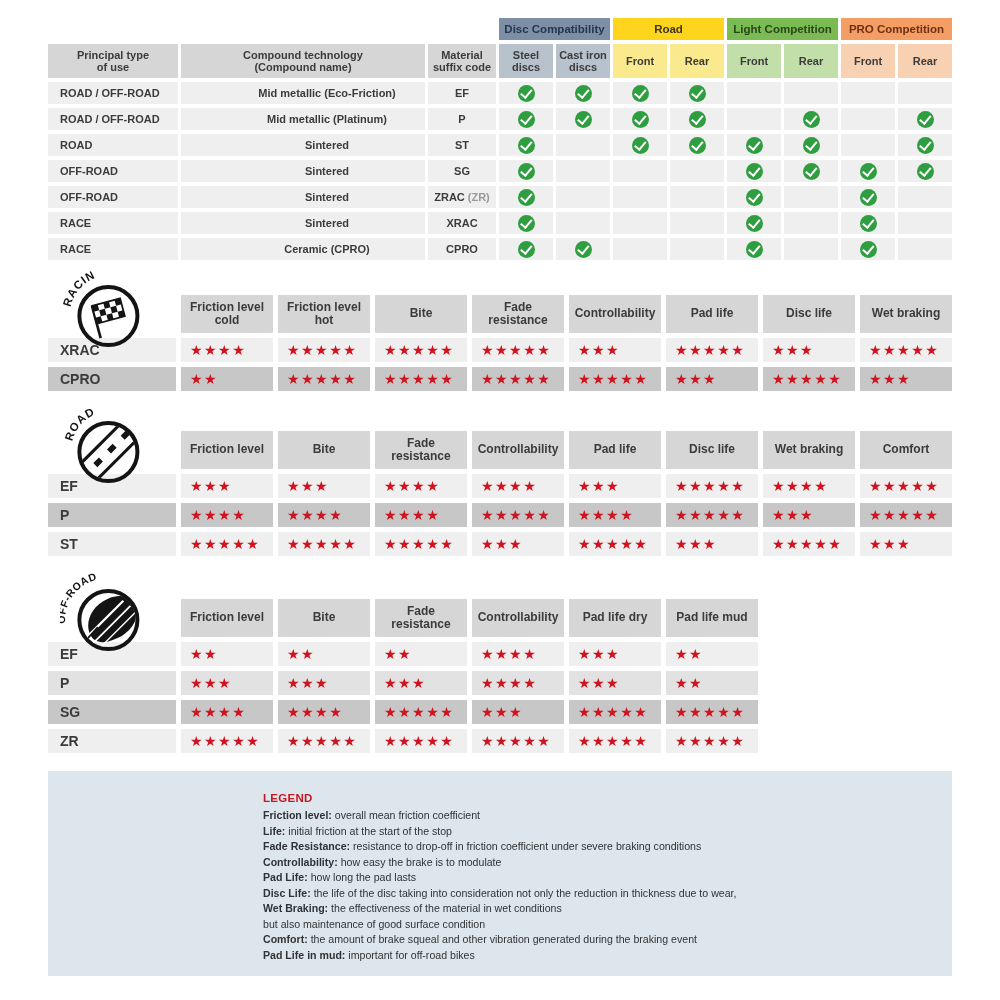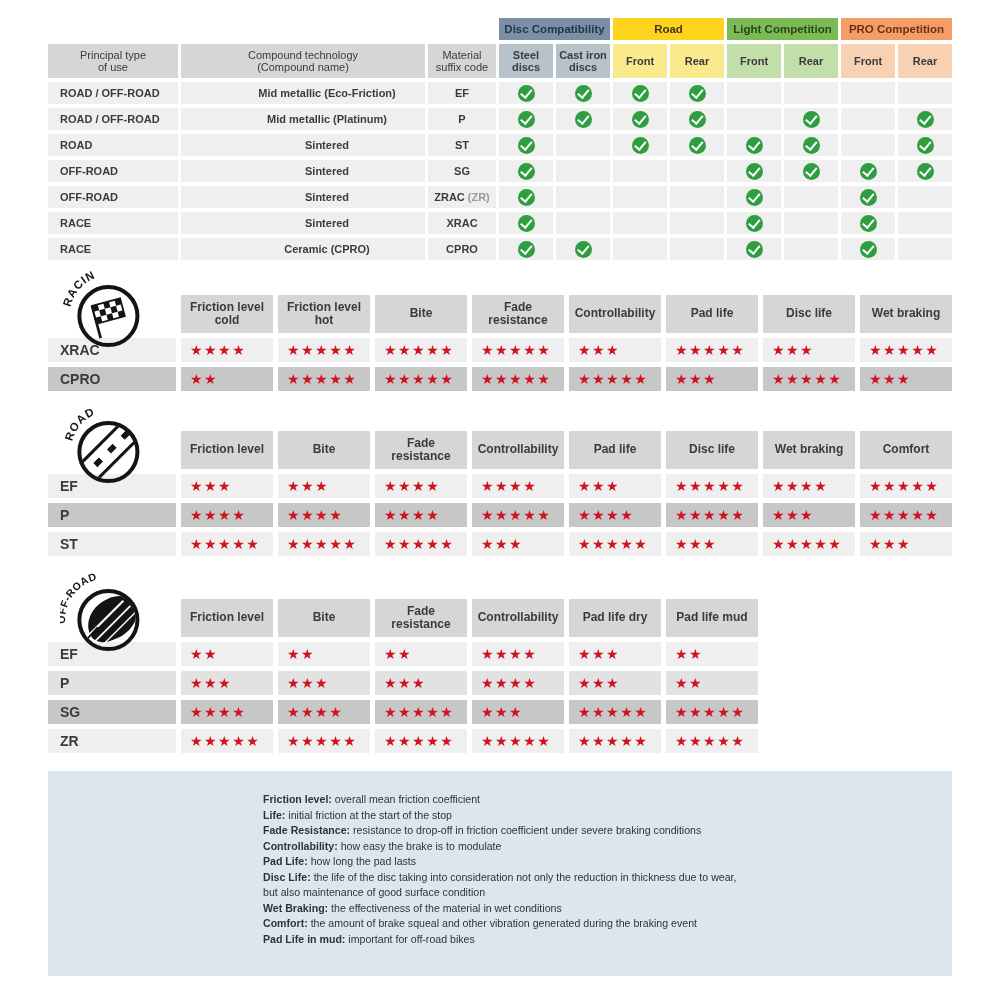--- a/index.html
+++ b/index.html
@@ -21,21 +21,21 @@
     gap:4px 3px;
     width:904px;
   }
   .cg-filler{height:22px;}
   .cg-group{
     height:22px; display:flex; align-items:center; justify-content:center;
     font-size:11.5px; font-weight:700; grid-column:span 2;
   }
   .cg-head{
     height:34px; background:var(--head-gray); display:flex; align-items:center; justify-content:center;
-    text-align:center; font-size:11px; font-weight:400; line-height:12.5px;
+    text-align:center; font-size:11px; font-weight:700; line-height:12.5px;
   }
   .cg-sub{
     height:34px; display:flex; align-items:center; justify-content:center;
     text-align:center; font-size:11px; font-weight:700; line-height:12.5px; color:#3b3b3b;
   }
   .cg-cell{
     height:22px; background:var(--cell-light); display:flex; align-items:center;
     font-size:11px; font-weight:700;
   }
   .cg-use{padding-left:12px;}
@@ -407,26 +407,27 @@
           <div class="rg-stars shade-light">★★★★★</div>
           <div class="rg-stars shade-light">★★★★★</div>
           <div class="rg-stars shade-light">★★★★★</div>
           <div class="rg-stars shade-light">★★★★★</div>
           <div class="rg-stars shade-light">★★★★★</div>
           <div class="rg-stars shade-light">★★★★★</div>
         </div>
       </div>
     </div>
   <div class="legend">
+    <div class="legend-title">LEGEND</div>
     <div id="legend-lines">
         <div class="legend-line"><span class="legend-term">Friction level:</span> overall mean friction coefficient</div>
         <div class="legend-line"><span class="legend-term">Life:</span> initial friction at the start of the stop</div>
         <div class="legend-line"><span class="legend-term">Fade Resistance:</span> resistance to drop-off in friction coefficient under severe braking conditions</div>
         <div class="legend-line"><span class="legend-term">Controllability:</span> how easy the brake is to modulate</div>
         <div class="legend-line"><span class="legend-term">Pad Life:</span> how long the pad lasts</div>
         <div class="legend-line"><span class="legend-term">Disc Life:</span> the life of the disc taking into consideration not only the reduction in thickness due to wear,</div>
+        <div class="legend-line"><span class="legend-term">Wet Braking:</span> the effectiveness of the material in wet conditions</div>
         <div class="legend-line">but also maintenance of good surface condition</div>
-        <div class="legend-line"><span class="legend-term">Wet Braking:</span> the effectiveness of the material in wet conditions</div>
         <div class="legend-line"><span class="legend-term">Comfort:</span> the amount of brake squeal and other vibration generated during the braking event</div>
         <div class="legend-line"><span class="legend-term">Pad Life in mud:</span> important for off-road bikes</div>
       </div>
   </div>
 </div>
 
 </body></html>

